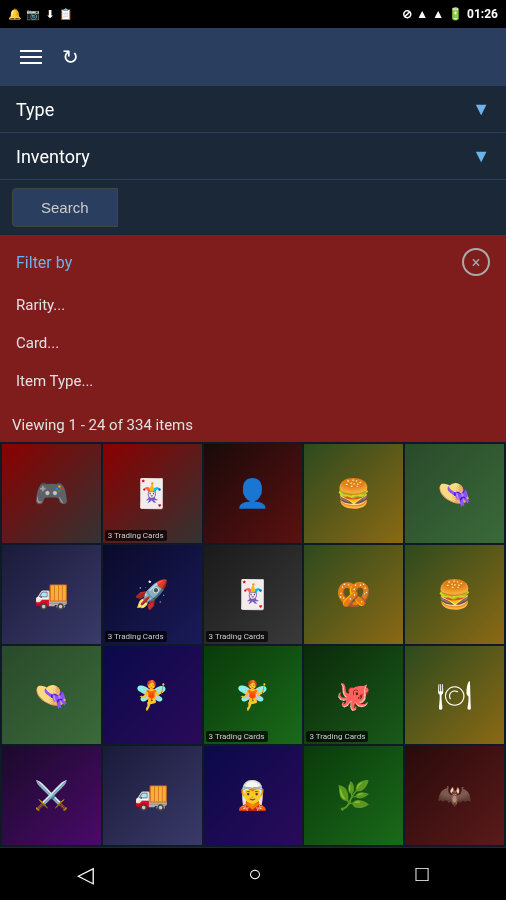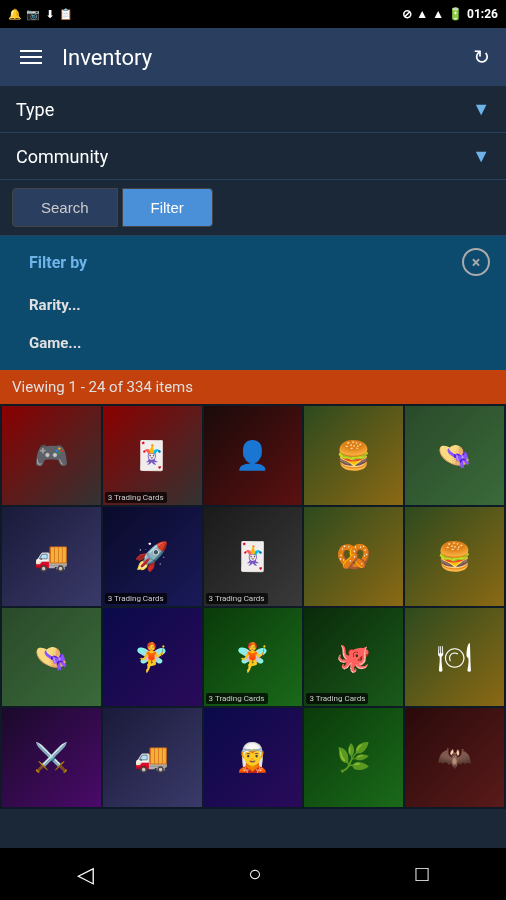--- a/index.html
+++ b/index.html
@@ -84,21 +84,21 @@
     .dropdown-arrow {
       color: #6db3e8;
       font-size: 18px;
     }
 
     
     .tab-bar {
       display: flex;
       background: #1b2838;
       padding: 8px 12px;
-      gap: 4px;
+      gap: 17px;
       border-bottom: 1px solid #2a3f5f;
     }
     .tab-btn {
       padding: 10px 28px;
       font-size: 15px;
       cursor: pointer;
       border: 1px solid #444;
     }
     .tab-btn-inactive {
       background: #2a3f5f;
@@ -106,23 +106,22 @@
       border-radius: 4px 0 0 4px;
     }
     .tab-btn-active {
       background: #4a90d9;
       color: #fff;
       border-radius: 0 4px 4px 0;
     }
 
     
     .filter-section {
-      background: #0c4a6e;
-      padding: 12px 16px 8px 29px;
-      font-weight: bold;
+      background: #7f1d1d;
+      padding: 12px 16px 8px 16px;
     }
     .filter-header {
       display: flex;
       align-items: center;
       justify-content: space-between;
       margin-bottom: 10px;
     }
     .filter-by-label {
       color: #6db3e8;
       font-size: 16px;
@@ -142,21 +141,21 @@
     .filter-option {
       color: #e0e0e0;
       font-size: 15px;
       padding: 10px 0;
       cursor: pointer;
       border-bottom: none;
     }
 
     
     .viewing-bar {
-      background: #c2410c;
+      background: #7f1d1d;
       padding: 8px 12px;
       font-size: 15px;
       color: #e0e0e0;
     }
 
     
     .inventory-grid {
       display: grid;
       grid-template-columns: repeat(5, 1fr);
       gap: 2px;
@@ -243,46 +242,45 @@
     <span>01:26</span>
   </div>
 </div>
 
 <div class="app-bar">
   <div class="menu-icon">
     <span></span>
       <span></span>
       <span></span>
   </div>
-  <span class="app-bar-title">Inventory</span>
   <span class="refresh-icon">↻</span>
 </div>
 
 <div class="dropdown">
   <span>Type</span>
   <span class="dropdown-arrow">▼</span>
 </div>
 
 <div class="dropdown">
-  <span>Community</span>
+  <span>Inventory</span>
   <span class="dropdown-arrow">▼</span>
 </div>
 
 <div class="tab-bar">
   <button class="tab-btn tab-btn-inactive">Search</button>
-  <button class="tab-btn tab-btn-active">Filter</button>
 </div>
 
 <div class="filter-section">
   <div class="filter-header">
     <span class="filter-by-label">Filter by</span>
     <div class="close-circle">×</div>
   </div>
   <div class="filter-option">Rarity...</div>
-  <div class="filter-option">Game...</div>
+  <div class="filter-option">Card...</div>
+  <div class="filter-option">Item Type...</div>
 </div>
 
 <div class="viewing-bar">
   <span>Viewing 1 - 24 of 334 items</span>
 </div>
 
 <div class="inventory-grid" id="inventory-grid">
 <div class="inv-item card-l4d">
       <div class="inv-item-inner">
         <span style="font-size:28px; z-index:1; position:relative;">🎮</span>

